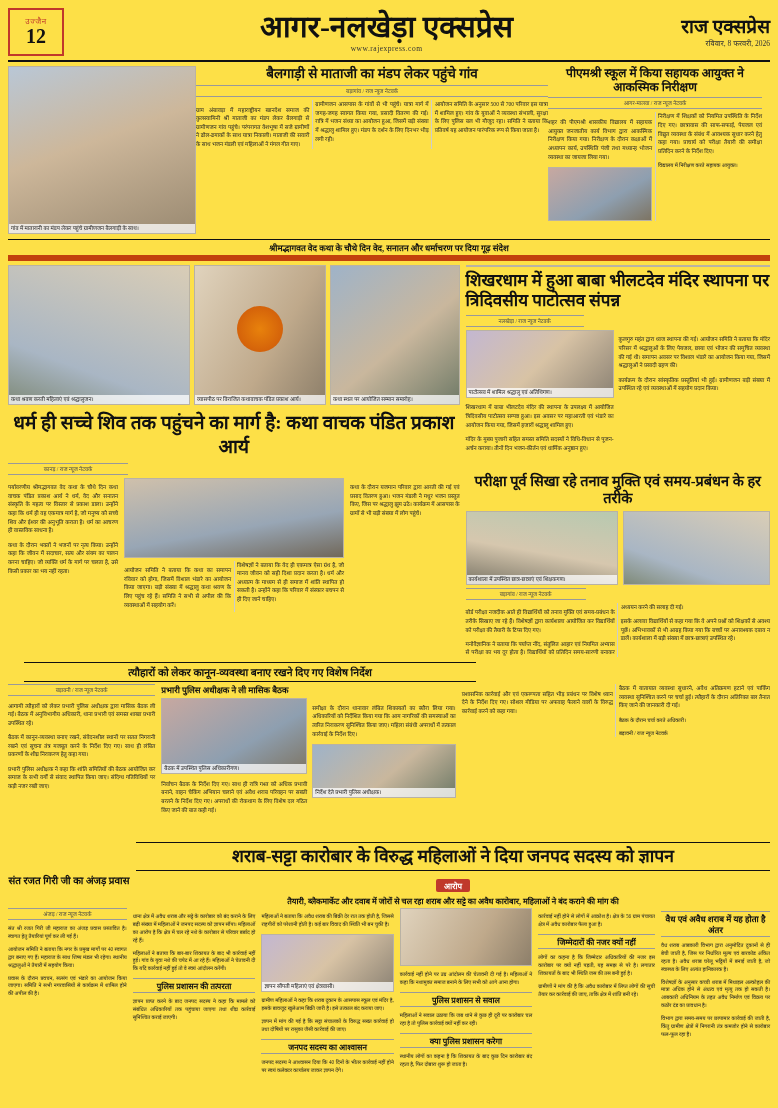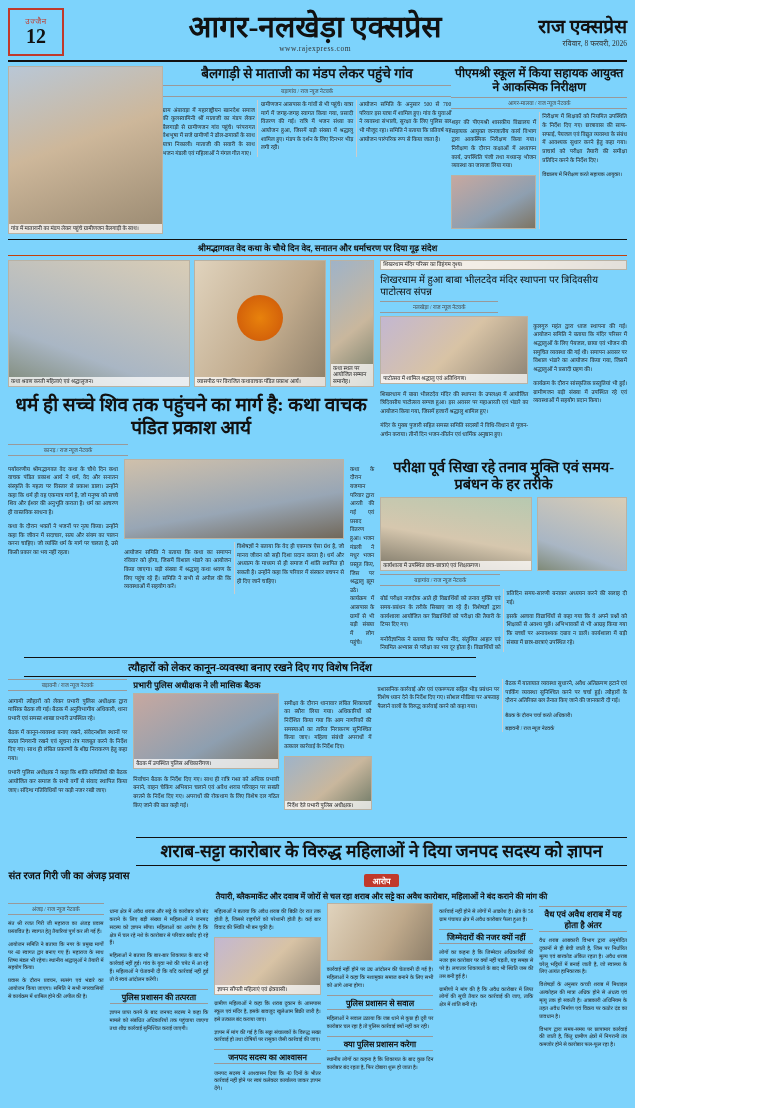--- a/index.html
+++ b/index.html
@@ -5,24 +5,24 @@
   html,body{margin:0;padding:0;}
   body{
     width:778px;height:1108px;
     background:#ffffff;
     font-family:"Liberation Serif", serif;
     color:#111;
     overflow:hidden;
   }
   .page{
     position:relative;
-    width:635px;height:1108px;
+    width:778px;height:1108px;
     box-sizing:border-box;
     padding:6px 8px 4px 8px;
-    background:#7dd3fc;
+    background:#fde047;
   }
   
   .masthead{
     display:flex;align-items:center;justify-content:space-between;
     border-bottom:2px solid #111;
     padding-bottom:2px;
     height:52px;
   }
   .edition-box{
     border:2px solid #c0392b;
@@ -68,34 +68,34 @@
   .top-photo{width:186px;height:166px;}
   .top-mid{width:352px;}
   .top-right{width:214px;}
   .top-mid .hed{font-size:13.5px;text-align:center;margin-bottom:3px;}
   .top-right .hed{font-size:12px;text-align:center;margin-bottom:3px;}
   .cols3{column-count:3;column-gap:6px;column-rule:1px solid #ccc;}
   .cols2{column-count:2;column-gap:6px;column-rule:1px solid #ccc;}
 
   
   .band{
-    border-top:1px solid #111;border-bottom:1px solid #c2410c;
+    border-top:1px solid #111;border-bottom:6px solid #c2410c;
     font-size:8.5px;font-weight:bold;text-align:center;padding:2px 0;margin:5px 0 4px;
   }
 
   
   .mid{display:flex;gap:6px;height:392px;}
   .mid-left{width:454px;}
   .mid-right{width:306px;}
   .mid-photos{display:flex;gap:4px;height:140px;}
   .big-hed{
     font-size:19px;font-weight:bold;line-height:1.25;text-align:center;
     margin:6px 0 4px;
   }
-  .mid-right .hed2{font-size:10px;font-weight:normal;line-height:1.2;margin:4px 0 3px;}
+  .mid-right .hed2{font-size:17px;font-weight:bold;line-height:1.2;margin:4px 0 3px;}
   .mid-right .hed3{font-size:14.5px;font-weight:bold;line-height:1.2;text-align:center;margin:4px 0 3px;}
 
   
   .lower{display:flex;gap:6px;margin-top:5px;height:175px;}
   .lower-left{width:150px;}
   .lower-mid{width:300px;}
   .lower-right{width:314px;}
   .box-hed{
     font-size:11px;font-weight:bold;text-align:center;
     border-top:1px solid #111;border-bottom:1px solid #111;padding:2px 0;margin-bottom:3px;

